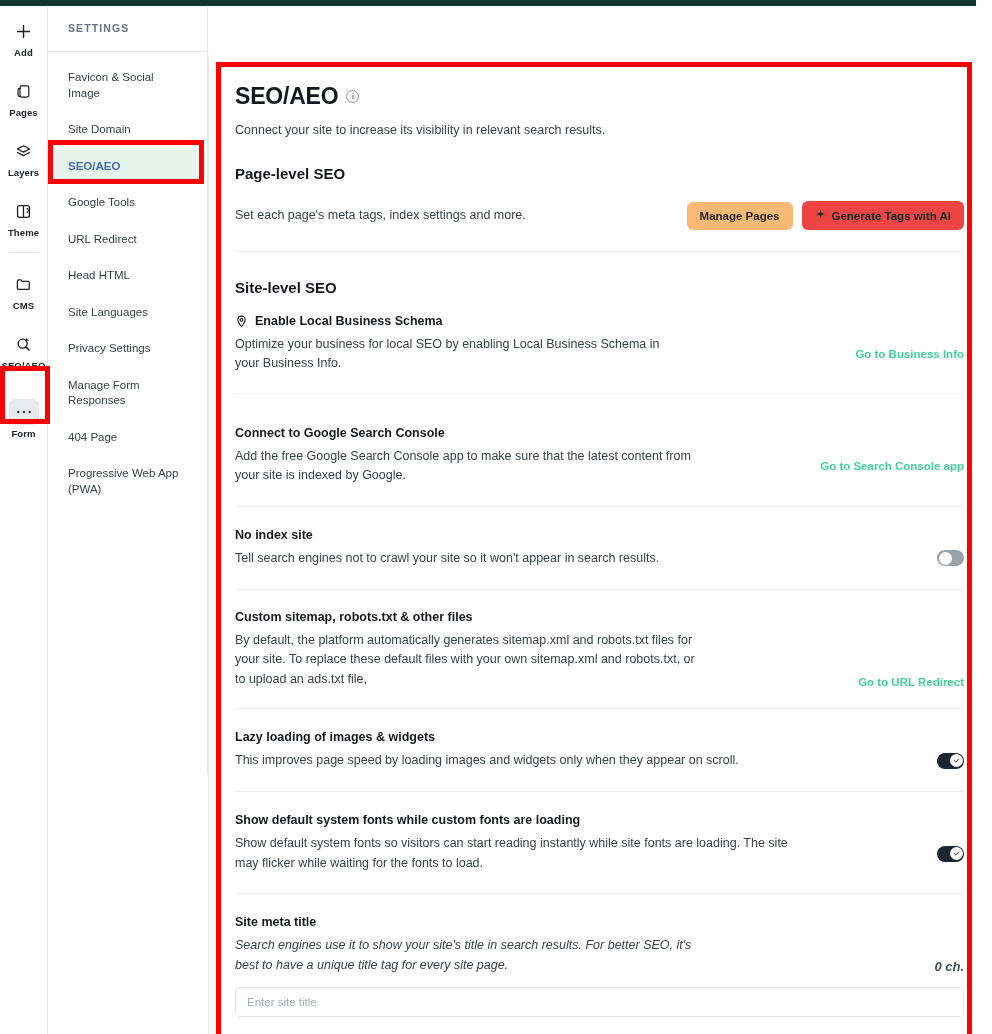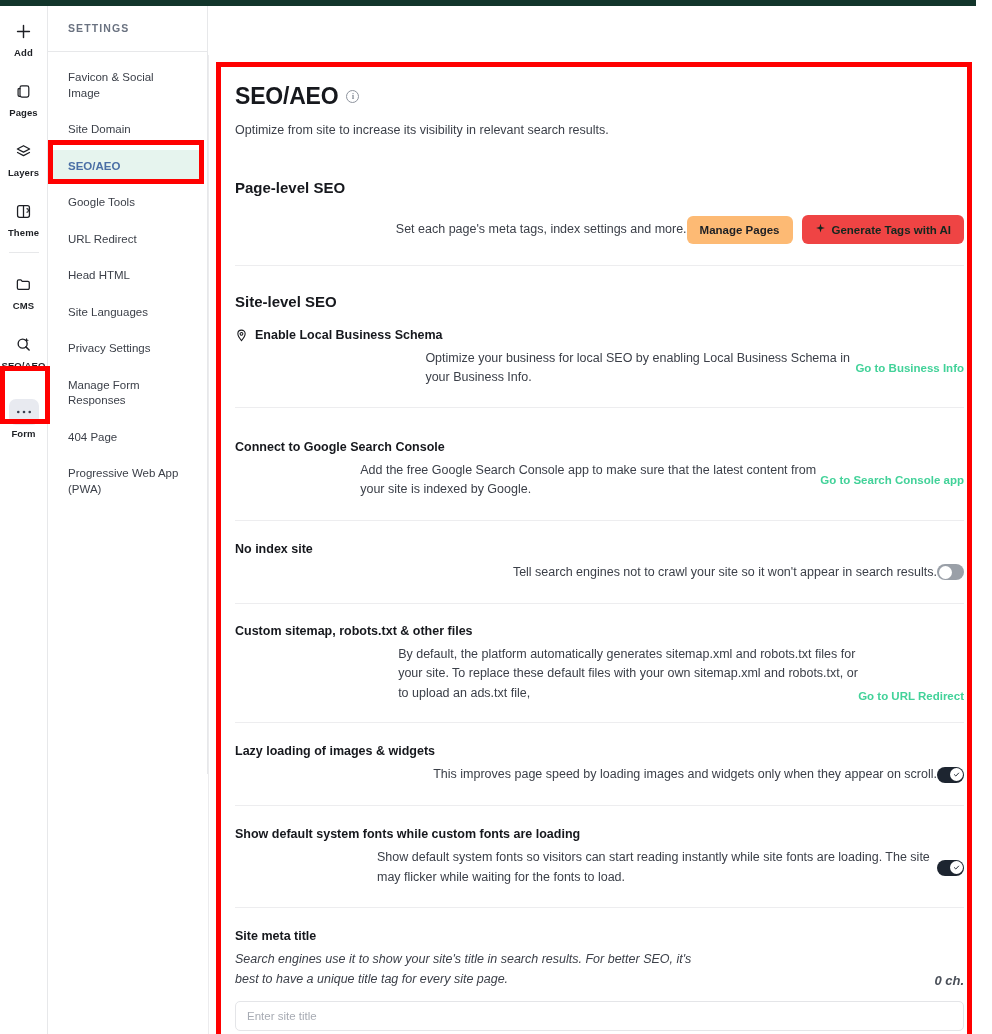--- a/index.html
+++ b/index.html
@@ -69,23 +69,23 @@
 
   .page-title-row { display:flex; align-items:center; gap:8px; }
   .page-title { font-size:23px; font-weight:600; color:#16181d; letter-spacing:-.2px; }
   .info-icon {
     width:13px; height:13px; border-radius:50%; border:1.2px solid #8e949e;
     color:#8e949e; font-size:9px; line-height:11px; text-align:center;
     font-family:"Liberation Serif", serif; font-weight:700; cursor:pointer;
   }
   .page-sub { font-size:12.5px; color:#3c4049; margin-top:13px; }
 
-  .section-h { font-size:15px; font-weight:700; color:#16181d; margin-top:42px; }
-
-  .row { display:flex; align-items:center; justify-content:flex-end; }
+  .section-h { font-size:15px; font-weight:700; color:#16181d; margin-top:28px; }
+
+  .row { display:flex; align-items:center; justify-content:space-between; }
   .row-text { font-size:12.5px; color:#3c4049; line-height:1.55; }
   .row-title {
     font-size:12.5px; font-weight:700; color:#16181d; margin-bottom:7px;
     display:flex; align-items:center; gap:7px;
   }
   .divider { height:1px; background:#ededef; margin:21px 0 0 0; }
 
   .btn {
     border:none; border-radius:6px; font-size:11.5px; font-weight:700;
     padding:8px 13px; cursor:pointer; white-space:nowrap;
@@ -233,21 +233,21 @@
     </div>
   </div>
 
   <div class="main">
     <div class="main-inner">
 
       <div class="page-title-row">
         <div class="page-title">SEO/AEO</div>
         <div class="info-icon">i</div>
       </div>
-      <div class="page-sub">Optimize from site to increase its visibility in relevant search results.</div>
+      <div class="page-sub">Connect your site to increase its visibility in relevant search results.</div>
 
       <div class="section-h">Page-level SEO</div>
       <div class="row" style="margin-top:19px;">
         <div class="row-text">Set each page's meta tags, index settings and more.</div>
         <div style="display:flex; align-items:center; gap:9px;">
           <button class="btn btn-grey">Manage Pages</button>
           <button class="btn btn-green">
             <span>
               <svg width="11" height="11" viewBox="0 0 14 14">
                   <path d="M7 .8 8.3 5.1 12.6 6.4 8.3 7.7 7 12 5.7 7.7 1.4 6.4 5.7 5.1Z" fill="#11281f"></path>

